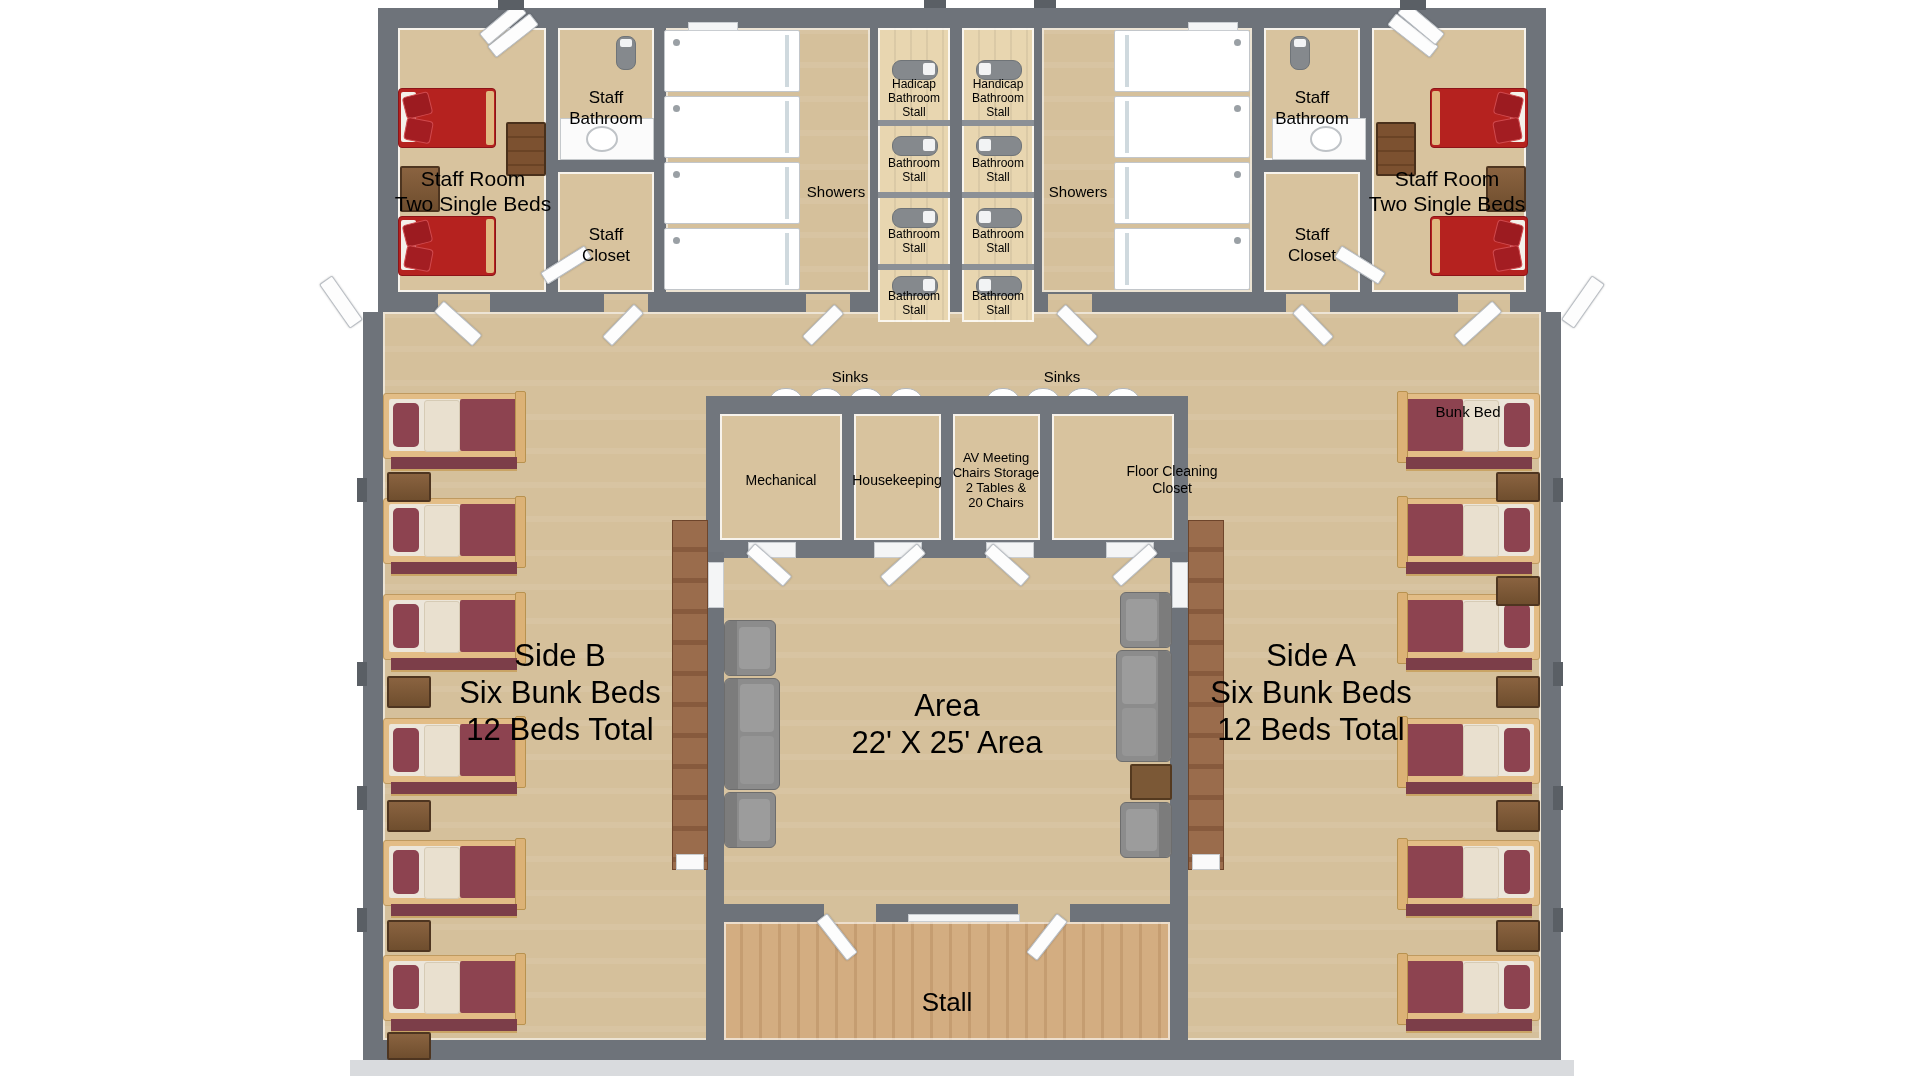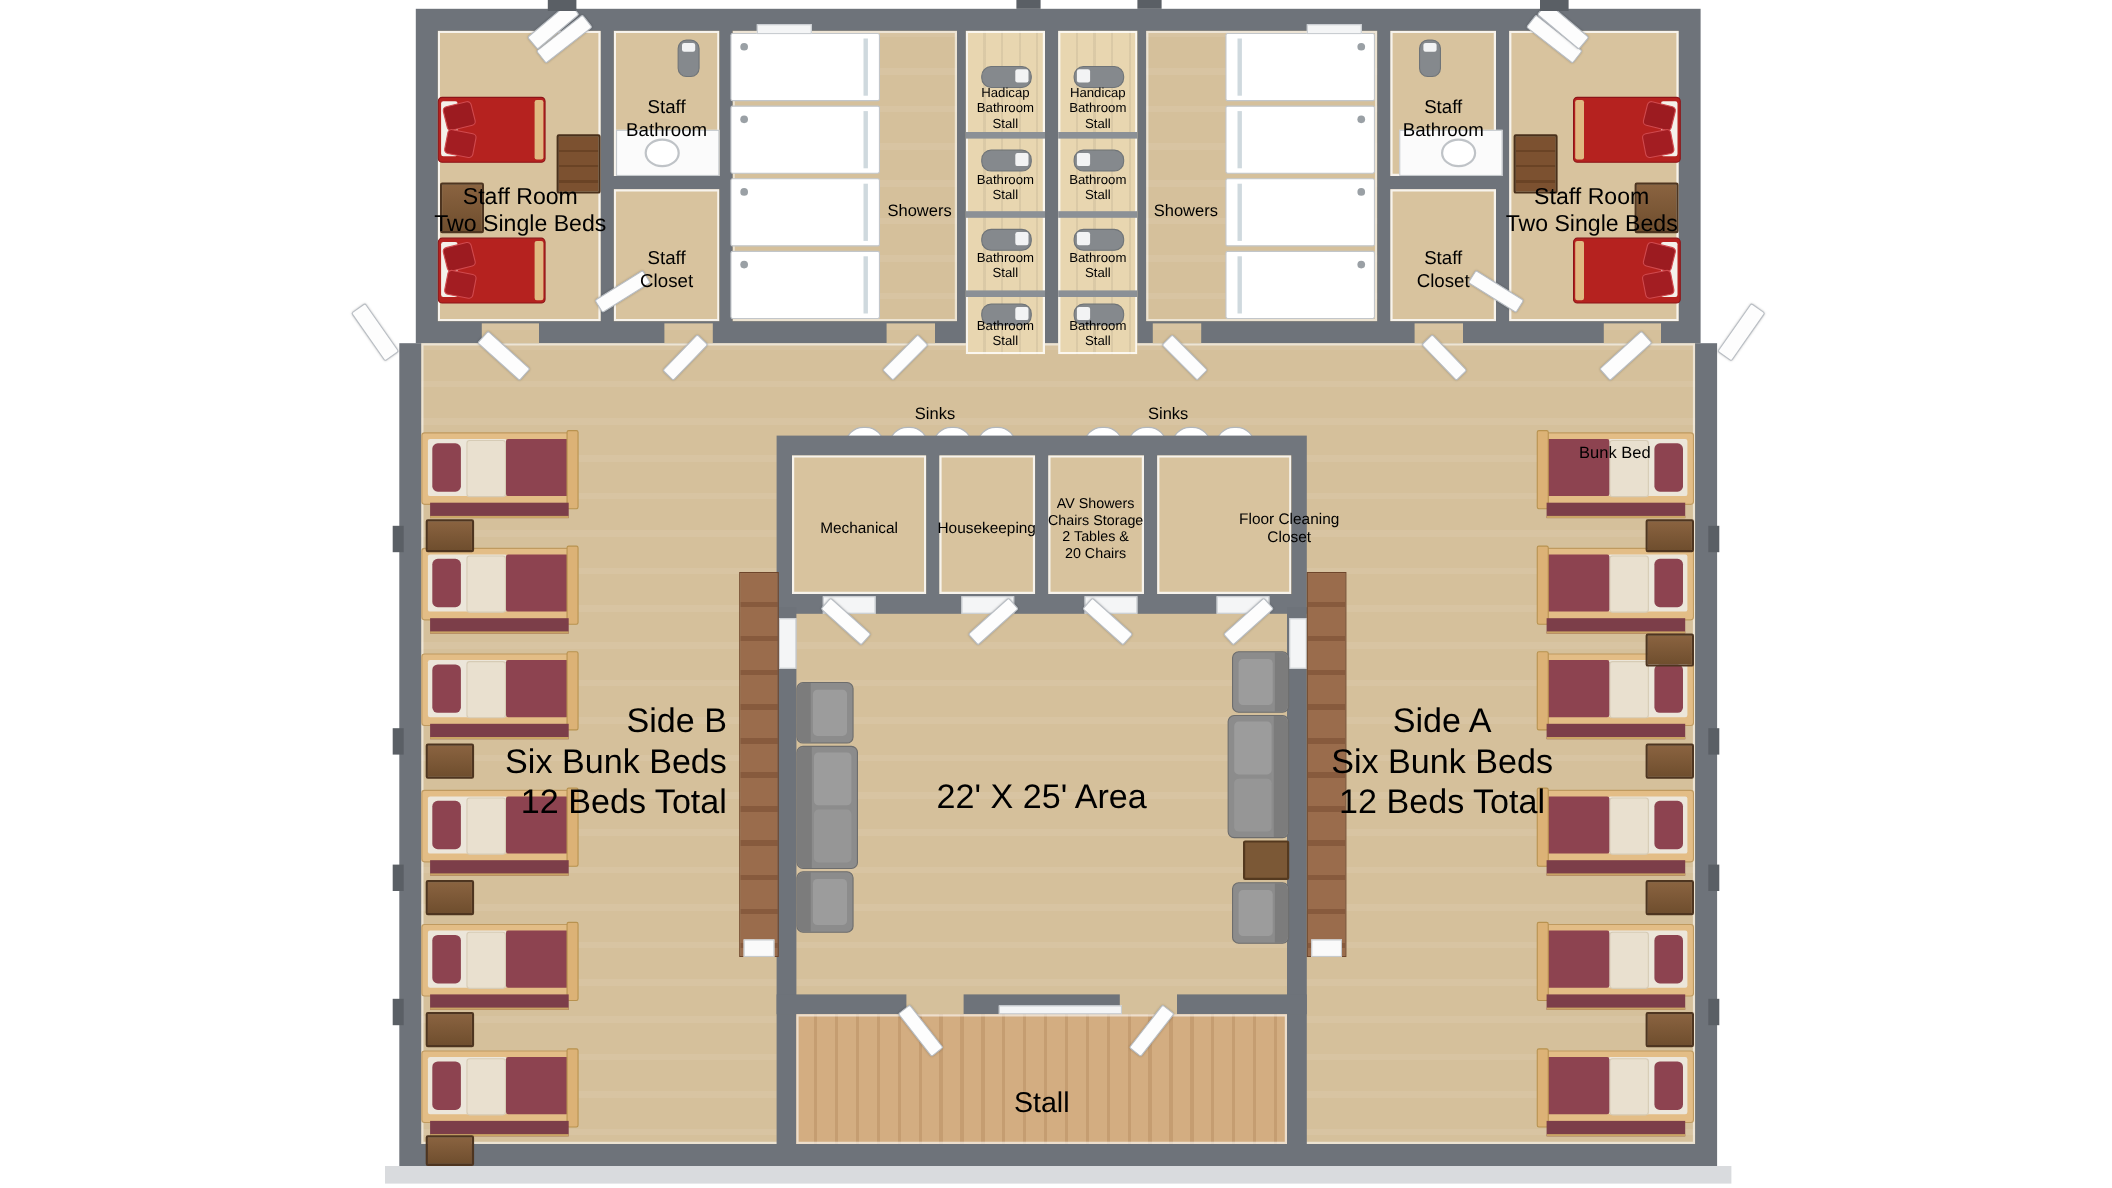--- a/index.html
+++ b/index.html
@@ -489,41 +489,42 @@
       <div>Sinks</div>
     </div>
 
   <div class="lbl t14" style="left:781px;top:480px;">
       <div>Mechanical</div>
     </div>
   <div class="lbl t14" style="left:897px;top:480px;">
       <div>Housekeeping</div>
     </div>
   <div class="lbl t13" style="left:996px;top:480px;">
-    <div>AV Showers</div>
+    <div>AV Meeting</div>
       <div>Chairs Storage</div>
     <div>2 Tables &amp;</div>
       <div>20 Chairs</div>
   </div>
   <div class="lbl t14" style="left:1172px;top:480px;">
     <div>Floor Cleaning</div>
       <div>Closet</div>
   </div>
 
-  <div class="lbl t31" style="left:560px;top:692px;text-align:right;">
+  <div class="lbl t31" style="left:560px;top:692px;">
     <div>Side B</div>
       <div>Six Bunk Beds</div>
       <div>12 Beds Total</div>
   </div>
   <div class="lbl t31" style="left:1311px;top:692px;">
     <div>Side A</div>
       <div>Six Bunk Beds</div>
       <div>12 Beds Total</div>
   </div>
   <div class="lbl t31" style="left:947px;top:724px;">
+      <div>Area</div>
       <div>22' X 25' Area</div>
   </div>
   <div class="lbl t26" style="left:947px;top:1002px;">
       <div>Stall</div>
     </div>
   <div class="lbl t15" style="left:1468px;top:412px;">
       <div>Bunk Bed</div>
     </div>
 
 </div>

